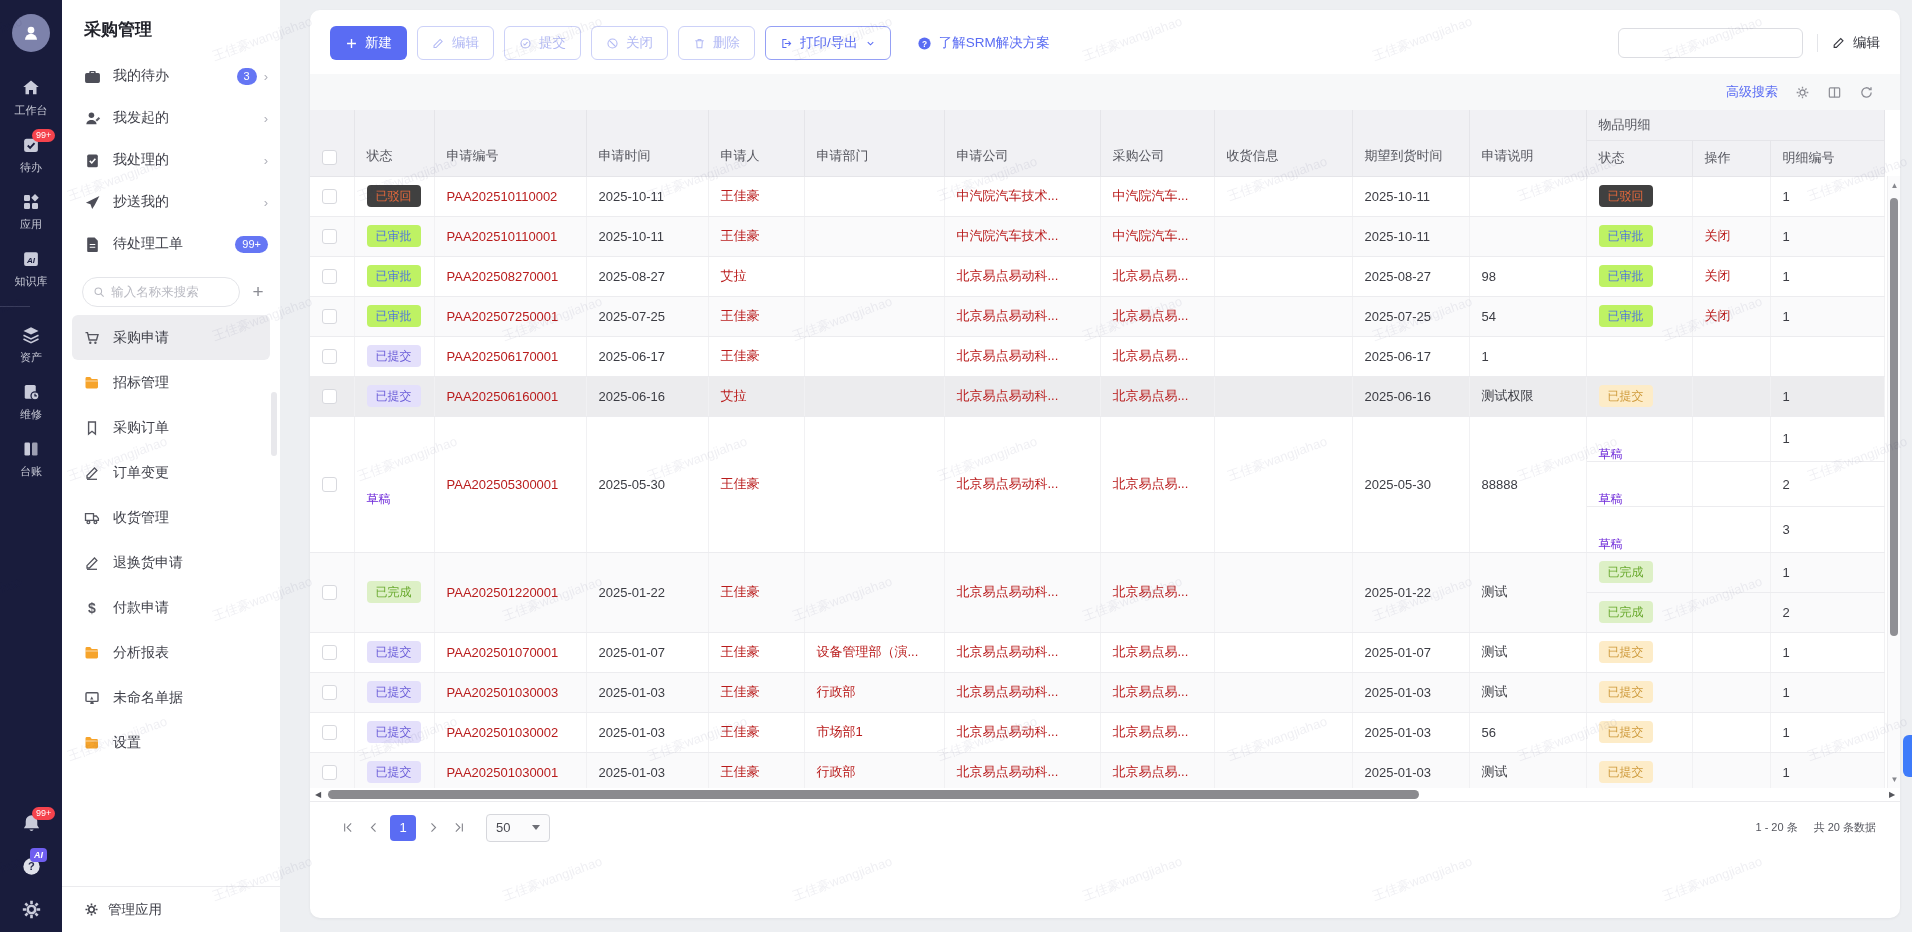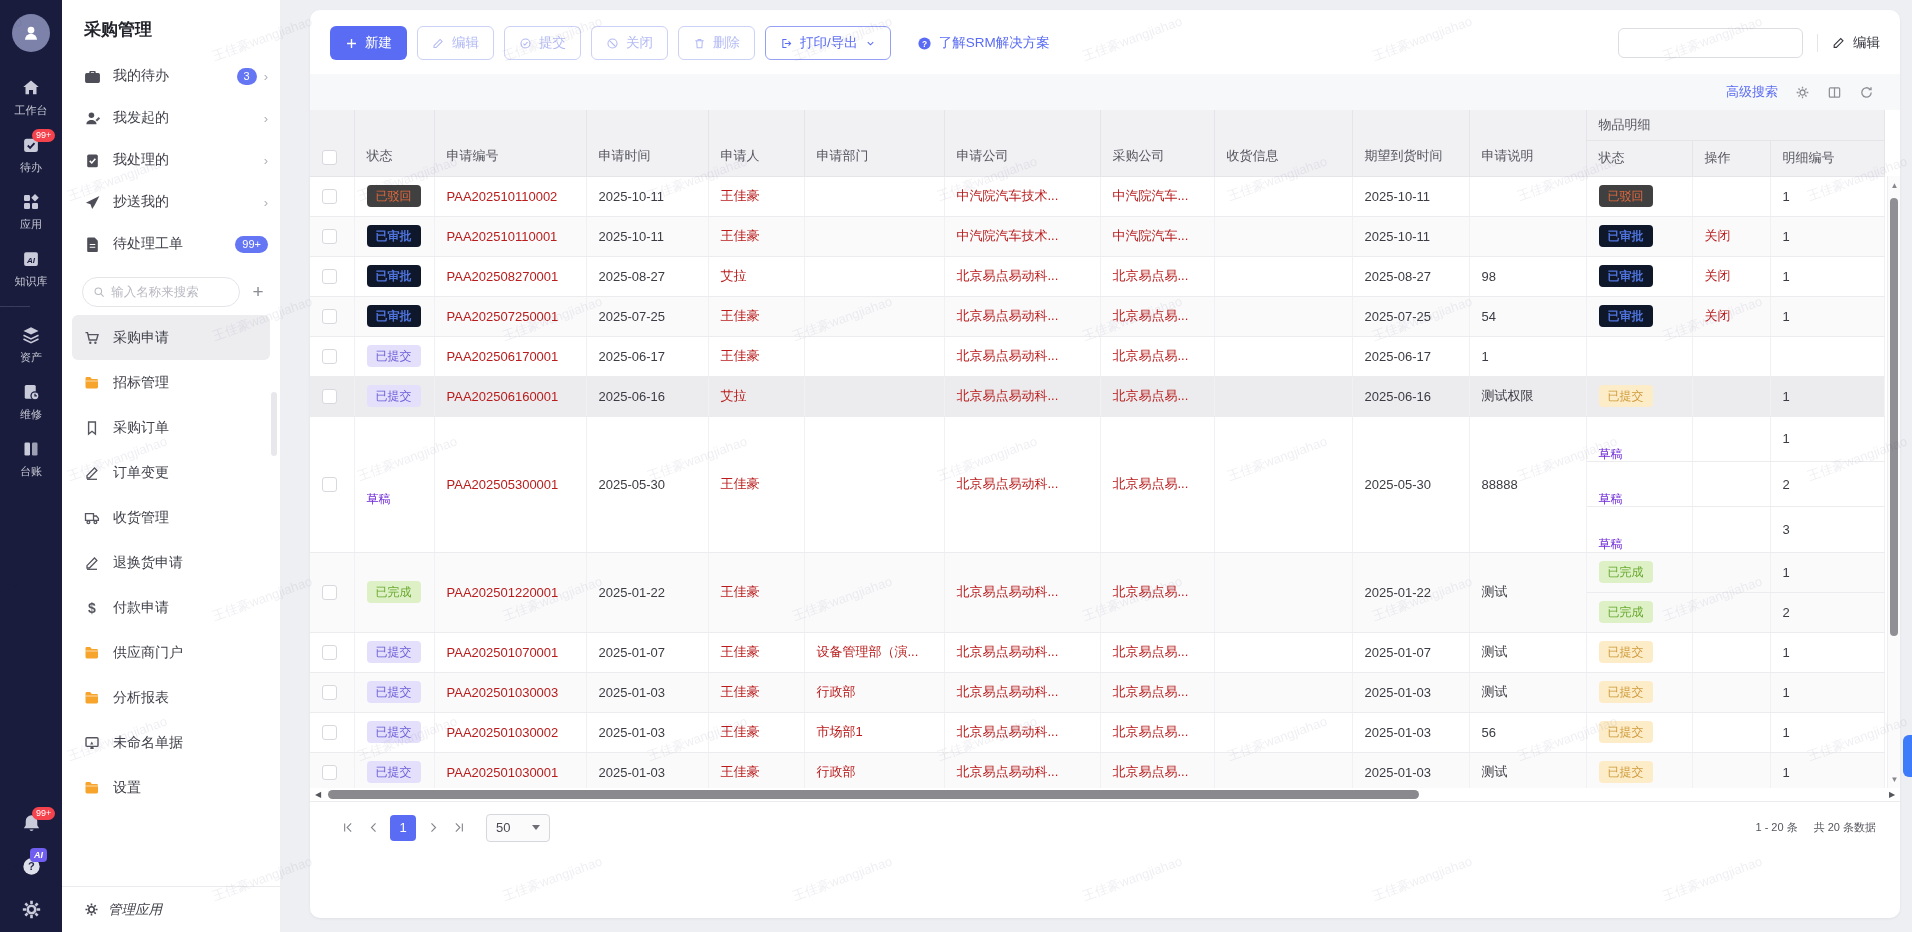--- a/index.html
+++ b/index.html
@@ -37,21 +37,21 @@
     margin-left:6px; background:transparent; font-family:inherit; }
   .search-pill input::placeholder { color:#b9bac2; }
   .sb-plus { width:24px; text-align:center; color:#8b8c94; font-size:19px; cursor:pointer; margin-left:6px; }
   .sb-menu-item { height:45px; margin:0 10px; padding:0 12px; border-radius:6px;
     display:flex; align-items:center; cursor:pointer; }
   .sb-menu-item.active { background:#ededf0; }
   .sb-menu-item .txt { font-size:14px; color:#3e3f48; margin-left:13px; }
   .sb-thumb { position:absolute; right:3px; top:392px; width:6px; height:64px; background:#e8e8ec; border-radius:3px; }
   .sb-footer { position:absolute; bottom:0; left:0; width:100%; height:46px; border-top:1px solid #ebebee;
     display:flex; align-items:center; padding-left:22px; gap:9px; cursor:pointer;
-    font-size:13.5px; color:#3e3f48; background:#fff;font-style:italic; }
+    font-size:13.5px; color:#3e3f48; background:#fff; }
 
   
   .card { position:fixed; left:310px; top:10px; width:1590px; height:908px; background:#fff;
     border-radius:10px; box-shadow:0 1px 3px rgba(20,20,40,.06); overflow:hidden; }
   .toolbar { display:flex; align-items:center; padding:16px 20px 14px; gap:10px; }
   .btn { height:34px; border-radius:6px; padding:0 14px; font-size:13.5px; display:inline-flex;
     align-items:center; gap:7px; background:#fff; border:1px solid transparent; cursor:pointer; font-family:inherit; }
   .btn.primary { background:#5a6cf3; color:#fff; }
   .btn.disabled { border-color:#ccd1f8; color:#b3baf4; cursor:default; }
   .btn.outline { border-color:#95a0f5; color:#5a6cf3; }
@@ -75,21 +75,21 @@
   thead th { background:#f1f1f4; font-weight:400; color:#54555d; text-align:left;
     padding:0 12px 11px; vertical-align:bottom; border-right:1px solid #e5e5e9; border-bottom:1px solid #e5e5e9; }
   thead tr.grp th.gh { height:30px; padding:0 12px; vertical-align:middle; }
   thead tr.sub th { height:36px; padding:0 12px; vertical-align:middle; }
   tbody td { padding:0 12px; height:40px; border-bottom:1px solid #ececef; border-right:1px solid #f1f1f3;
     color:#3b3c43; white-space:nowrap; overflow:hidden; vertical-align:middle; }
   tr.odd { background:#fff; } tr.even { background:#fafafb; } tr.hl { background:#ececee; }
   a.lnk { color:#b91c1c; text-decoration:none; cursor:pointer; }
   .badge { display:inline-block; padding:4px 9px; border-radius:4px; font-size:12px; line-height:1.2; }
   .badge.rejected { background:#404040; color:#e2683c; }
-  .badge.approved { background:#0f172a; color:#4f74dd;font-weight:bold; }
+  .badge.approved { background:#bef264; color:#4f74dd; }
   .badge.purple   { background:#e4e0fb; color:#6a5cd8; }
   .badge.green    { background:#ddf0c6; color:#6aa92f; }
   .badge.yellow   { background:#fdecc8; color:#cf9b3c; }
   .badge.draft    { background:none; color:#6d28d9; padding:0;margin-top:30px; }
   .cb { width:15px; height:15px; border:1px solid #d8d9de; border-radius:3px; background:#fff; cursor:pointer; }
 
   
   .vscroll { position:absolute; right:0; top:66px; bottom:0; width:13px; background:#fbfbfc;
     border-left:1px solid #efeff1; }
   .vthumb { position:absolute; left:2px; top:22px; width:8px; height:438px; background:#8f8f94; border-radius:4px; }
@@ -308,27 +308,20 @@
           <path d="M3 10.6L10.5 3l2.4 2.4-7.5 7.6H3z" fill="none" stroke="currentColor" stroke-width="1.3"></path>
           <path d="M3 14.3h10" stroke="currentColor" stroke-width="1.3"></path>
         </svg>
         <span class="txt">退换货申请</span>
       </div>
       <div class="sb-menu-item">
         <svg width="16" height="16" viewBox="0 0 16 16" style="color: rgb(85, 86, 95);">
           <text x="8" y="13" text-anchor="middle" font-size="14" font-weight="600" fill="currentColor">$</text>
         </svg>
         <span class="txt">付款申请</span>
-      </div>
-      <div class="sb-menu-item">
-        <svg width="16" height="16" viewBox="0 0 16 16" style="color: rgb(85, 86, 95);">
-          <path fill="#f6a42c" d="M1.5 3.4A1.4 1.4 0 0 1 2.9 2h3.3l1.6 2h4.8A1.4 1.4 0 0 1 14 5.4v6.7a1.4 1.4 0 0 1-1.4 1.4H2.9a1.4 1.4 0 0 1-1.4-1.4z"></path>
-          <path d="M1.5 6h12.5" stroke="#fff" stroke-width="1" opacity=".6"></path>
-        </svg>
-        <span class="txt">供应商门户</span>
       </div>
       <div class="sb-menu-item">
         <svg width="16" height="16" viewBox="0 0 16 16" style="color: rgb(85, 86, 95);">
           <path fill="#f6a42c" d="M1.5 3.4A1.4 1.4 0 0 1 2.9 2h3.3l1.6 2h4.8A1.4 1.4 0 0 1 14 5.4v6.7a1.4 1.4 0 0 1-1.4 1.4H2.9a1.4 1.4 0 0 1-1.4-1.4z"></path>
           <path d="M1.5 6h12.5" stroke="#fff" stroke-width="1" opacity=".6"></path>
         </svg>
         <span class="txt">分析报表</span>
       </div>
       <div class="sb-menu-item">
         <svg width="16" height="16" viewBox="0 0 16 16" style="color: rgb(85, 86, 95);">

